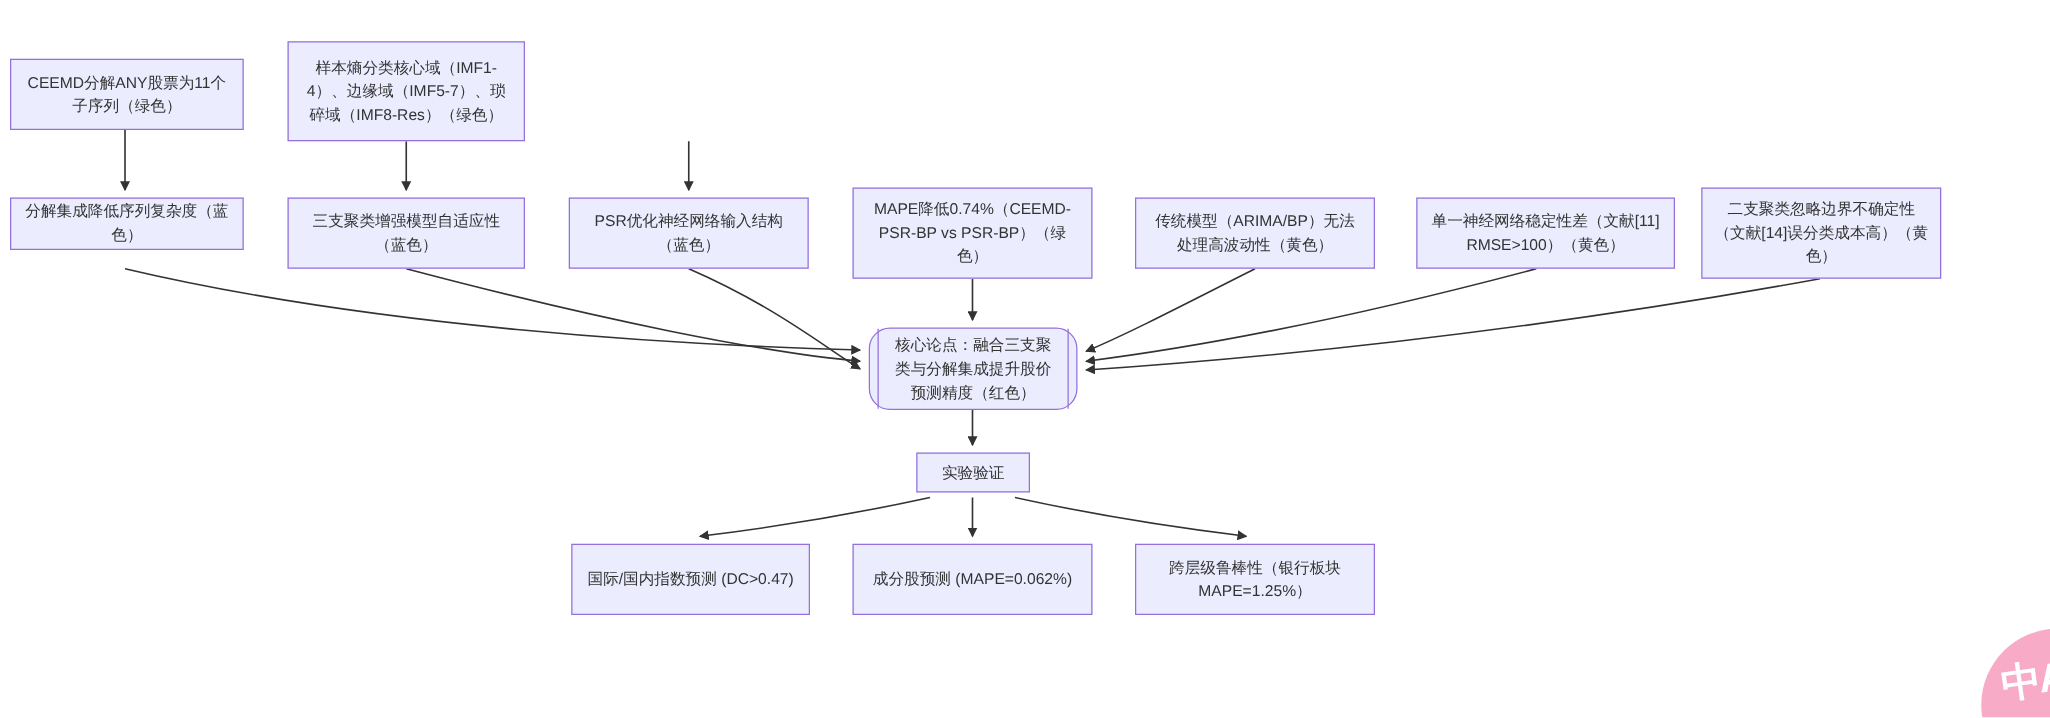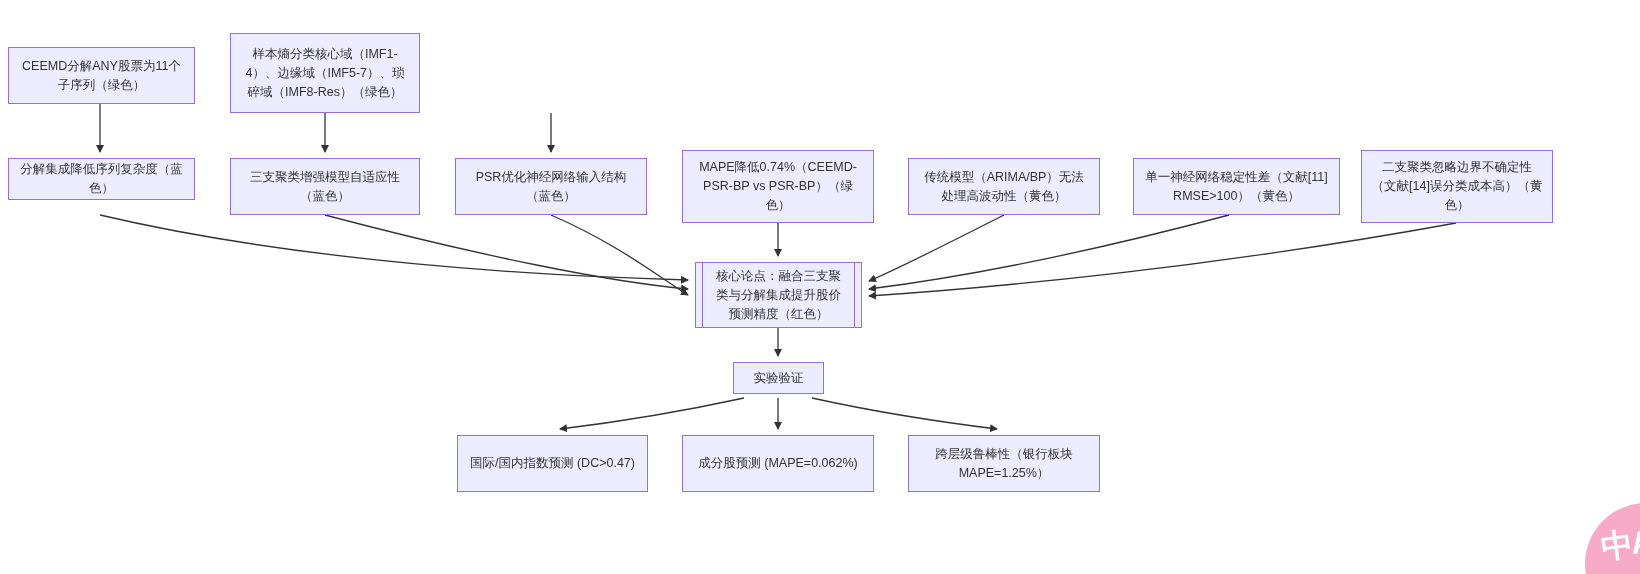--- a/index.html
+++ b/index.html
@@ -98,21 +98,21 @@
   <div class="node" style="left:455px; top:158px; width:192px; height:57px;">PSR优化神经网络输入结构（蓝色）</div>
 
   <div class="node" style="left:682px; top:150px; width:192px; height:73px;">MAPE降低0.74%（CEEMD-PSR-BP vs PSR-BP）（绿色）</div>
 
   <div class="node" style="left:908px; top:158px; width:192px; height:57px;">传统模型（ARIMA/BP）无法处理高波动性（黄色）</div>
 
   <div class="node" style="left:1133px; top:158px; width:207px; height:57px;">单一神经网络稳定性差（文献[11] RMSE&gt;100）（黄色）</div>
 
   <div class="node" style="left:1361px; top:150px; width:192px; height:73px;">二支聚类忽略边界不确定性（文献[14]误分类成本高）（黄色）</div>
 
-  <div class="node double" style="left:695px; top:262px; width:167px; height:66px; padding:5px 14px;">核心论点：融合三支聚类与分解集成提升股价预测精度（红色）</div>
+  <div class="node double" style="left:695px; top:262px; width:167px; height:66px; padding:5px 14px;border-radius:17px;">核心论点：融合三支聚类与分解集成提升股价预测精度（红色）</div>
 
   <div class="node" style="left:733px; top:362px; width:91px; height:32px;">实验验证</div>
 
   <div class="node" style="left:457px; top:435px; width:191px; height:57px;">国际/国内指数预测 (DC&gt;0.47)</div>
 
   <div class="node" style="left:682px; top:435px; width:192px; height:57px;">成分股预测 (MAPE=0.062%)</div>
 
   <div class="node" style="left:908px; top:435px; width:192px; height:57px;">跨层级鲁棒性（银行板块 MAPE=1.25%）</div>
 
   <div class="watermark">

